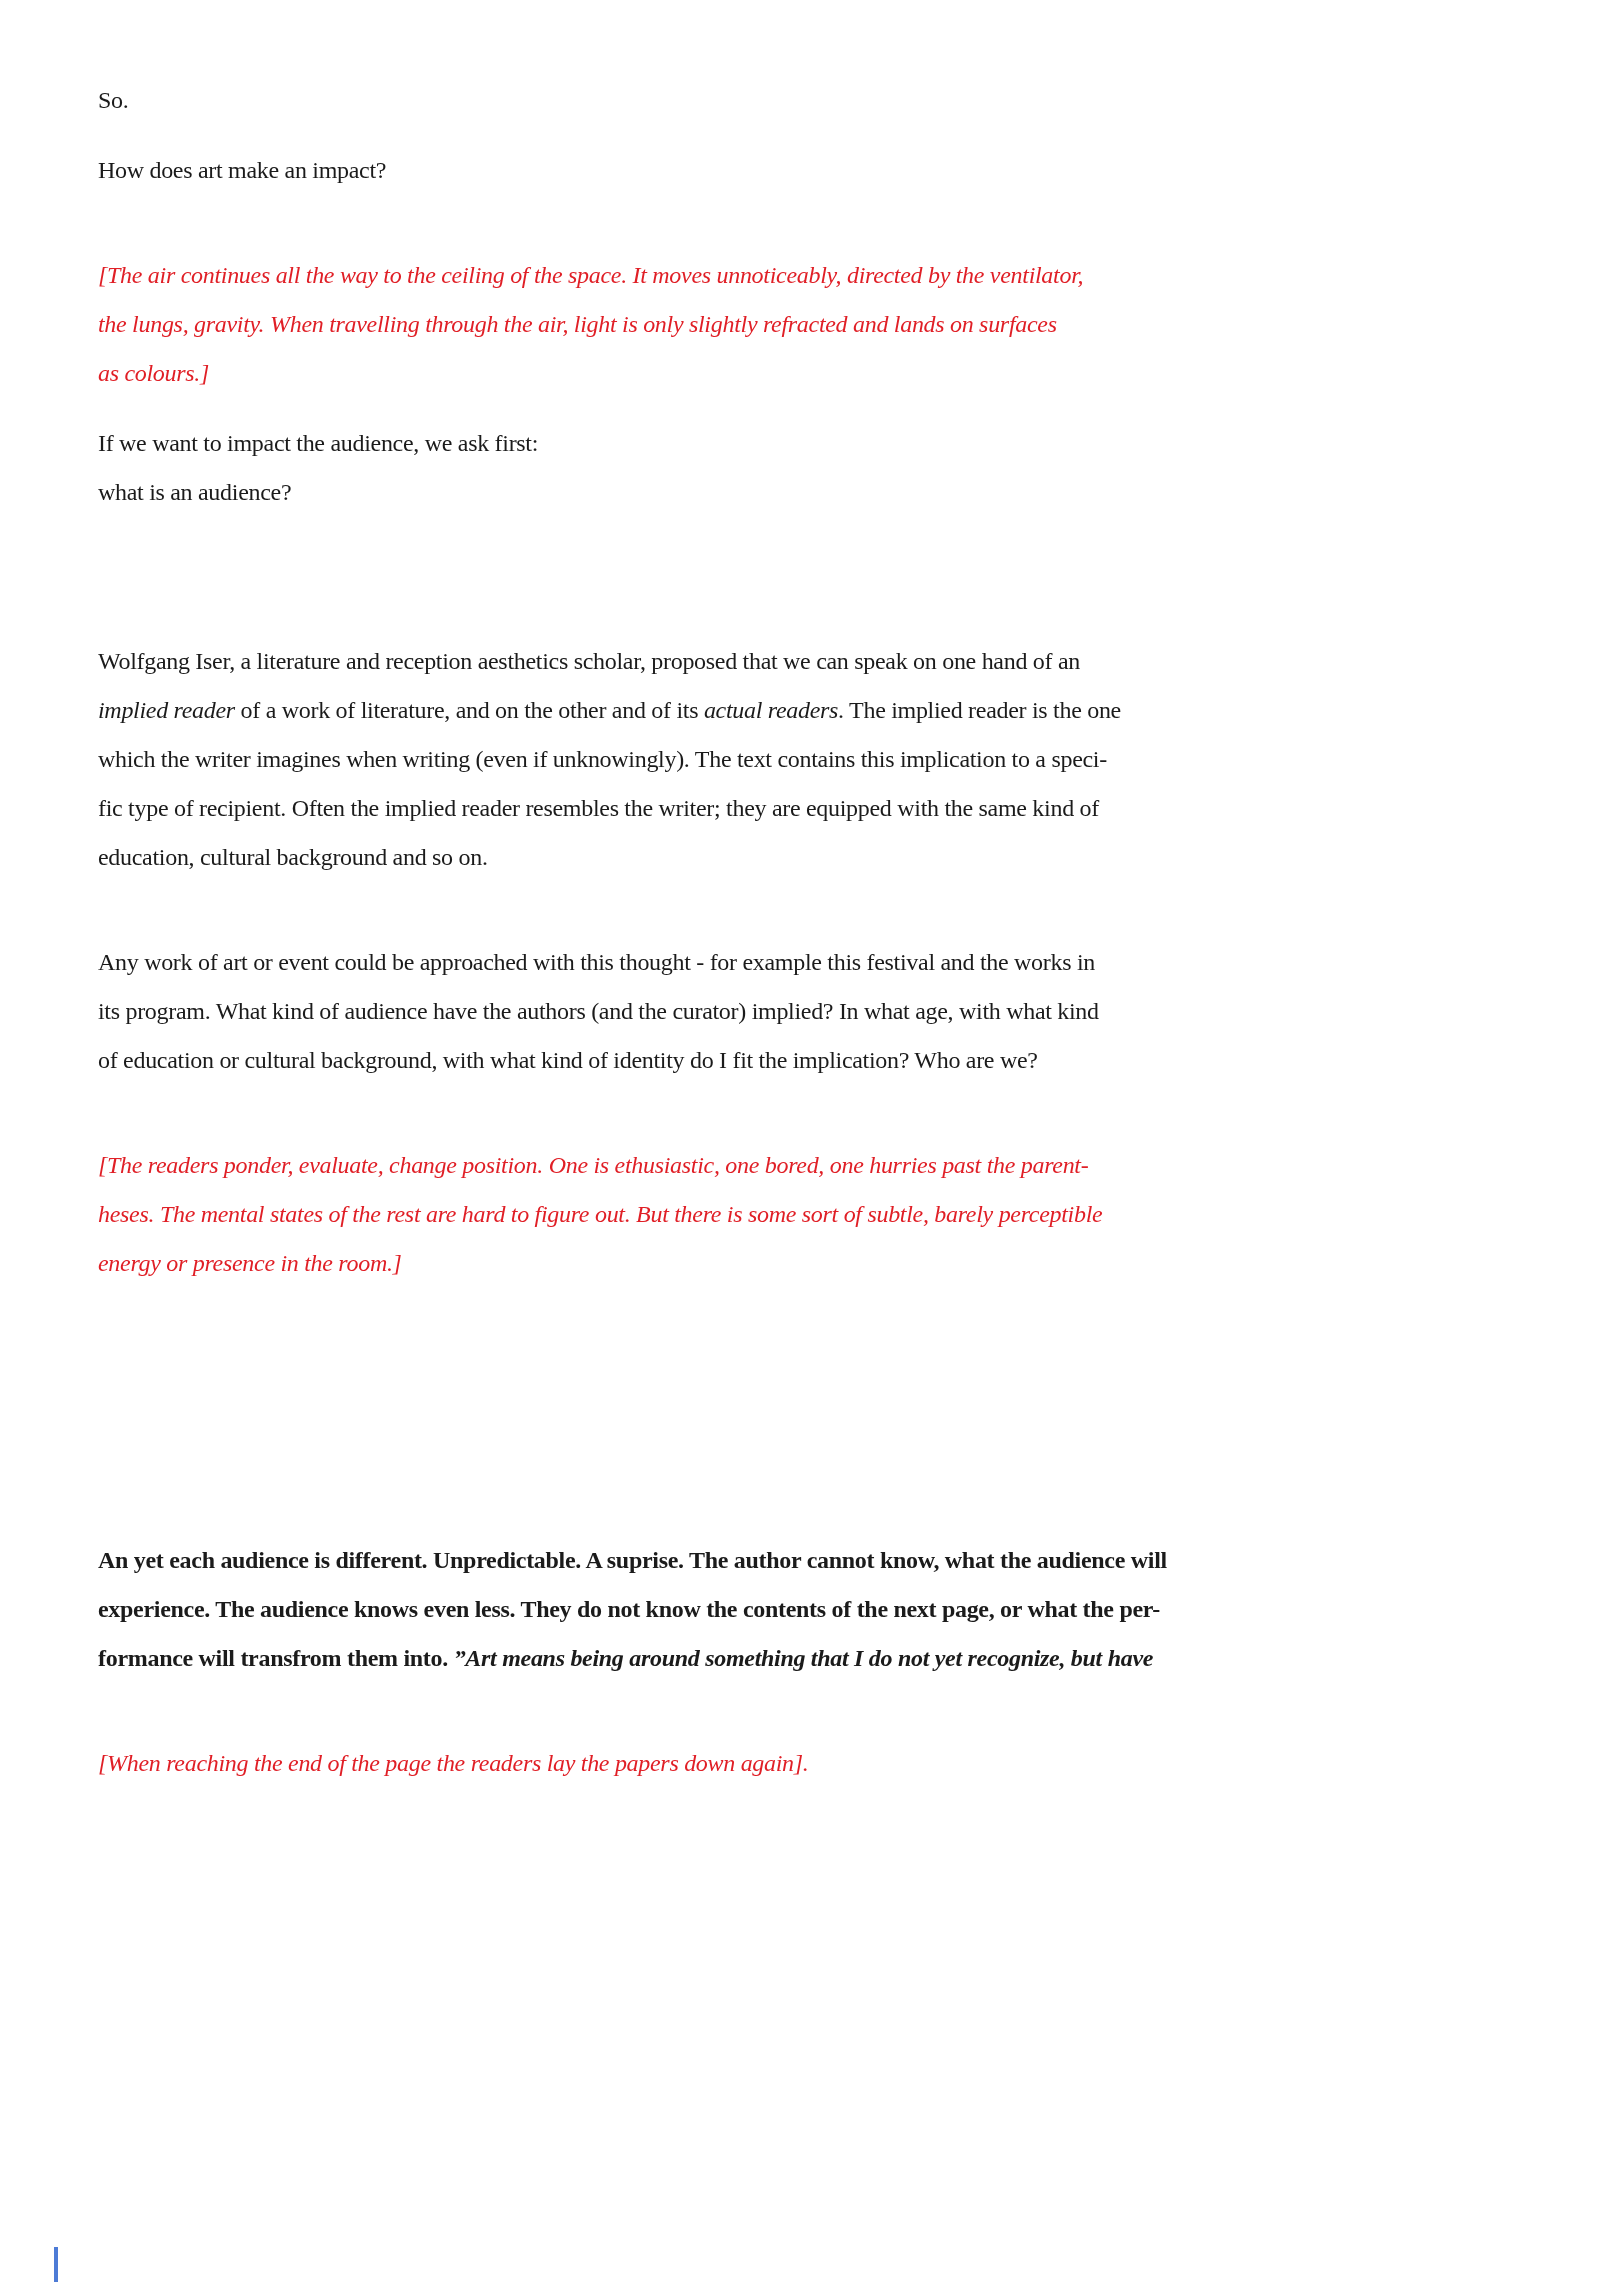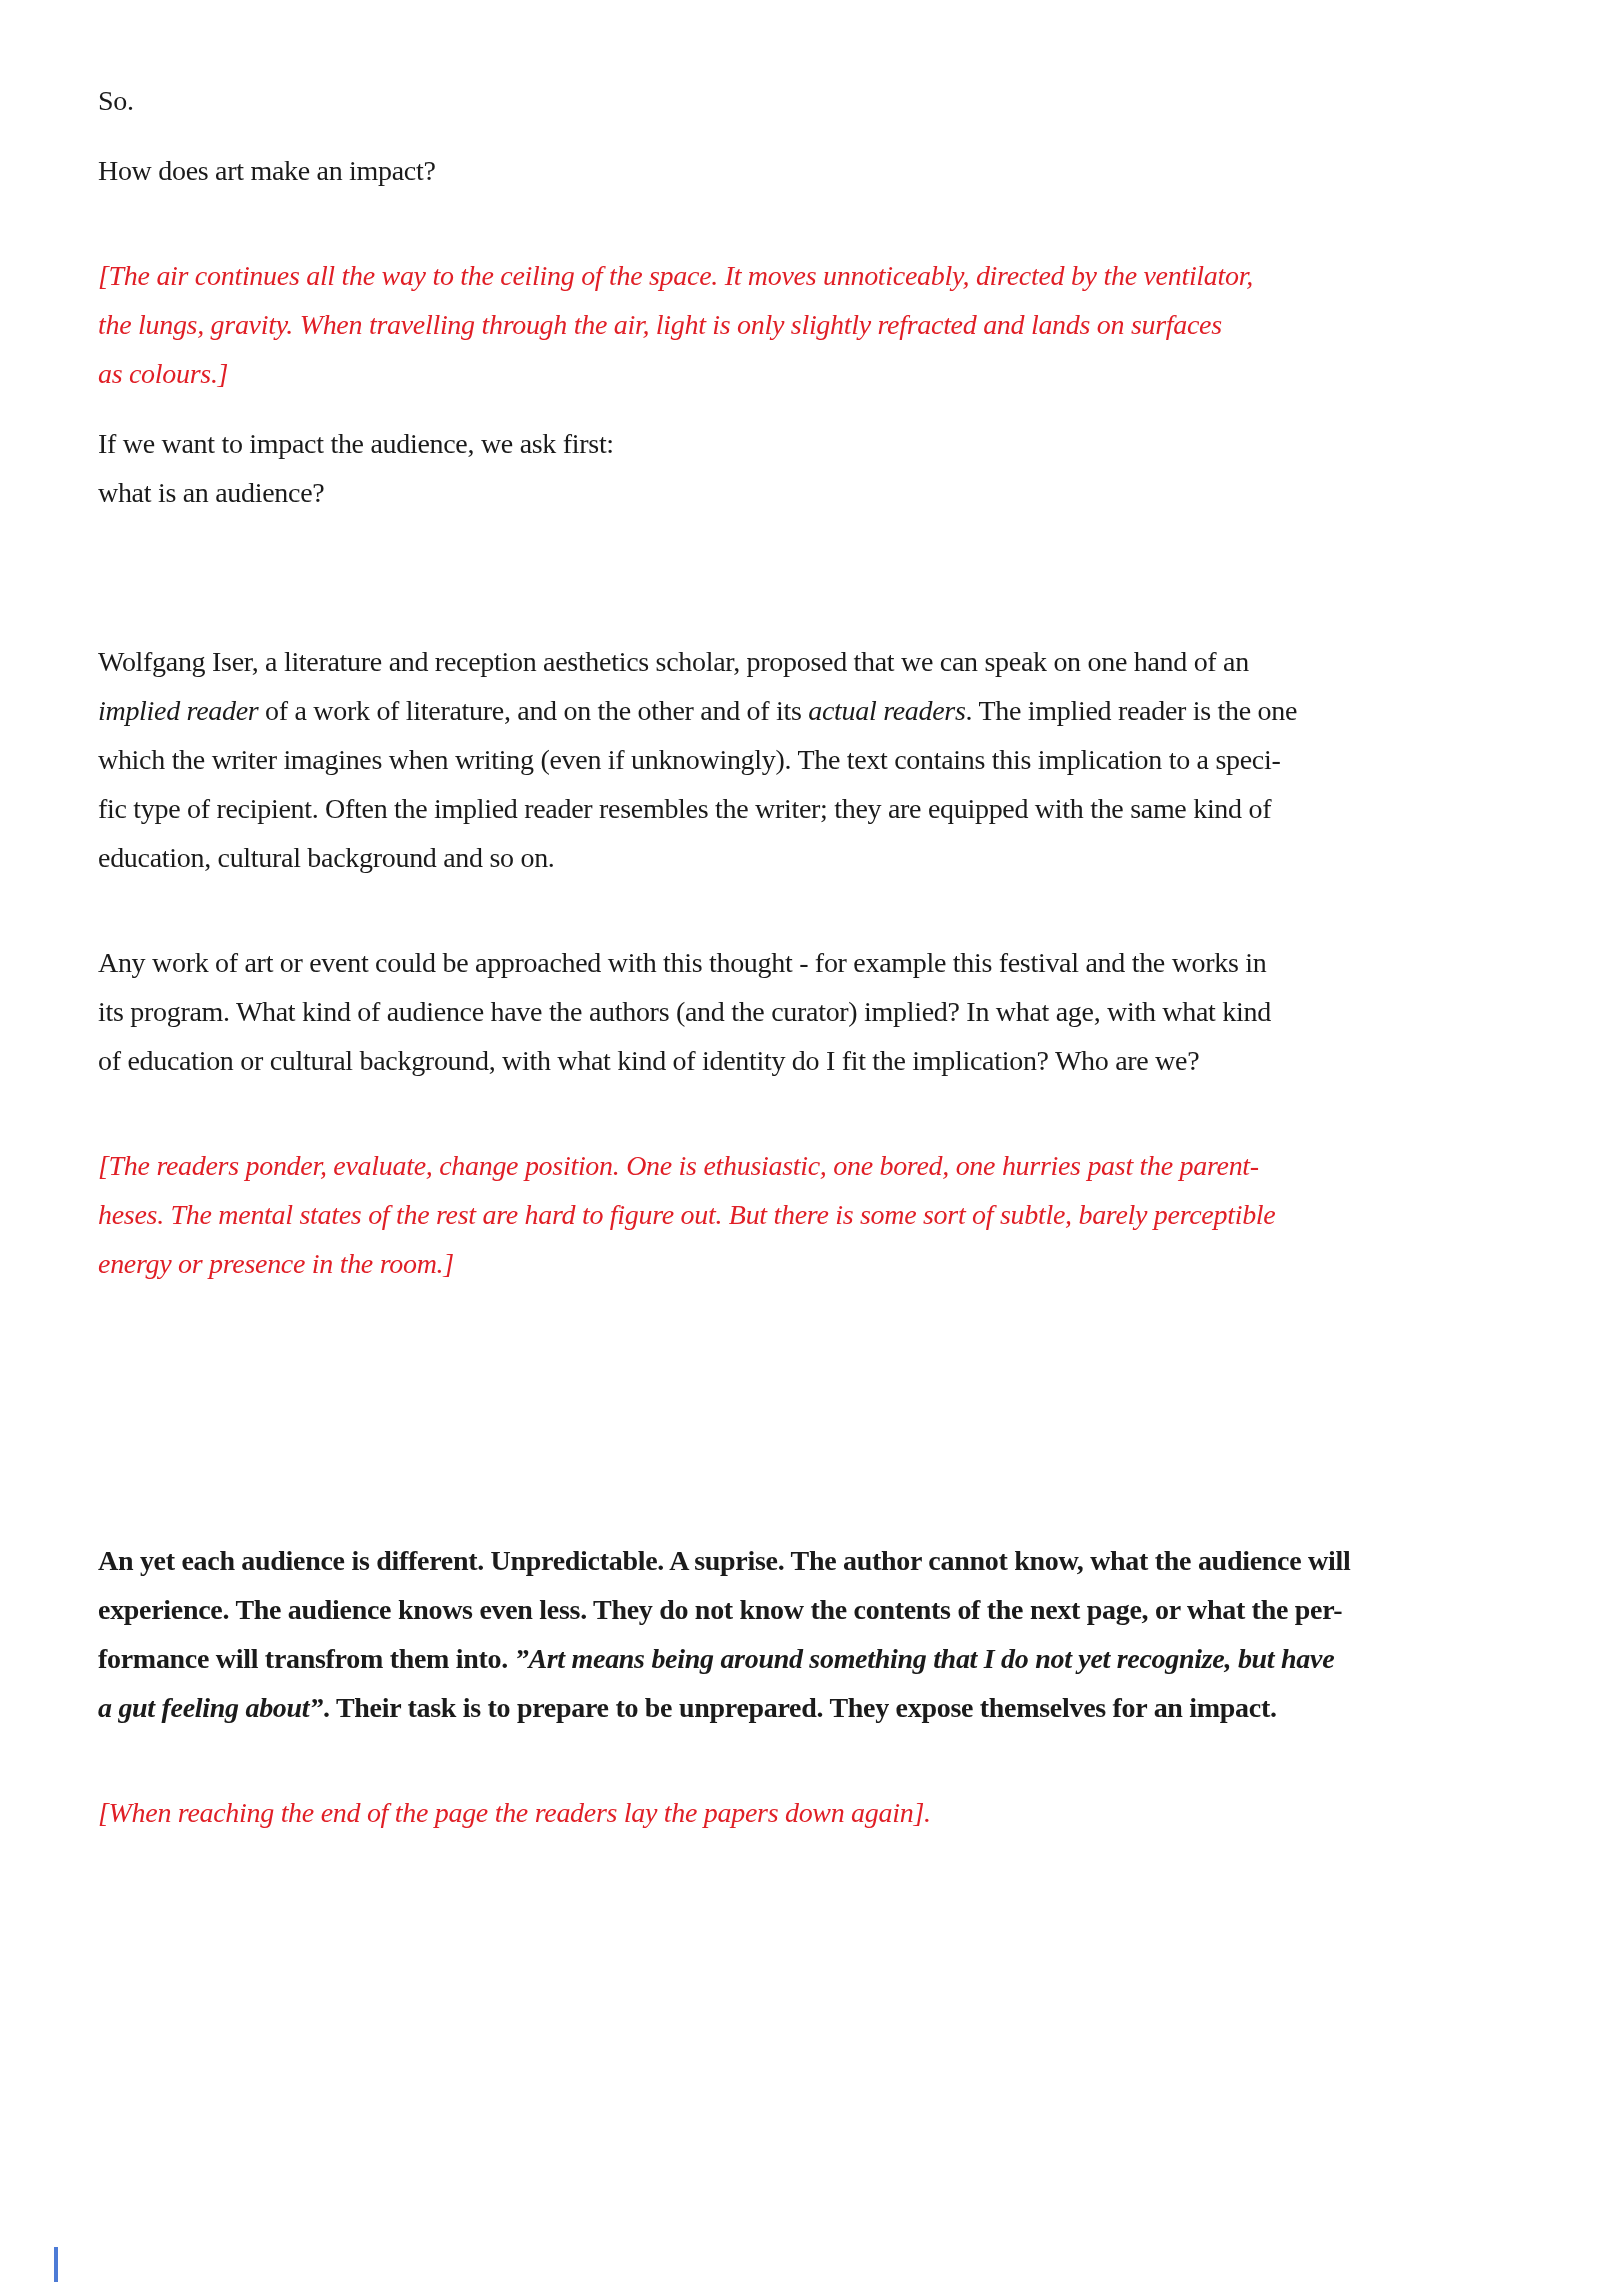--- a/index.html
+++ b/index.html
@@ -10,21 +10,21 @@
     background:#ffffff;
     overflow:hidden;
     font-family:"Liberation Serif","DejaVu Serif",serif;
     color:var(--ink,#1b1b1b);
   }
   .text-column{
     position:absolute;
     left:98px;
     top:76px;
     width:1470px;
-    font-size:28px;
+    font-size:24px;
     line-height:49px;
     letter-spacing:-0.3px;
     text-align:left;
   }
   .block{margin:0;padding:0;}
   .line{display:block;white-space:nowrap;}
   .block.red{color:var(--red,#e01f26);font-style:italic;}
   .block em{font-style:italic;}
   
   .sp-first{margin-top:0;}
@@ -75,21 +75,20 @@
       </p>
       <p class="block red sp-m">
         <span class="line"><span>[The readers ponder, evaluate, change position. One is ethusiastic, one bored, one hurries past the parent-</span></span>
         <span class="line"><span>heses. The mental states of the rest are hard to figure out. But there is some sort of subtle, barely perceptible</span></span>
         <span class="line"><span>energy or presence in the room.]</span></span>
       </p>
       <p class="block black sp-xl">
         <span class="line"><span>An yet each audience is different. Unpredictable. A suprise. The author cannot know, what the audience will</span></span>
         <span class="line"><span>experience. The audience knows even less. They do not know the contents of the next page, or what the per-</span></span>
         <span class="line"><span>formance will transfrom them into. </span><em>”Art means being around something that I do not yet recognize, but have</em></span>
-        <span class="line"><em>a gut feeling about”</em><span>. Their task is to prepare to be unprepared. They expose themselves for an impact.</span></span>
       </p>
       <p class="block red sp-m">
         <span class="line"><span>[When reaching the end of the page the readers lay the papers down again].</span></span>
       </p>
     </div>
   <div class="cursor-mark"></div>
 </div>
 
 
 </body></html>

